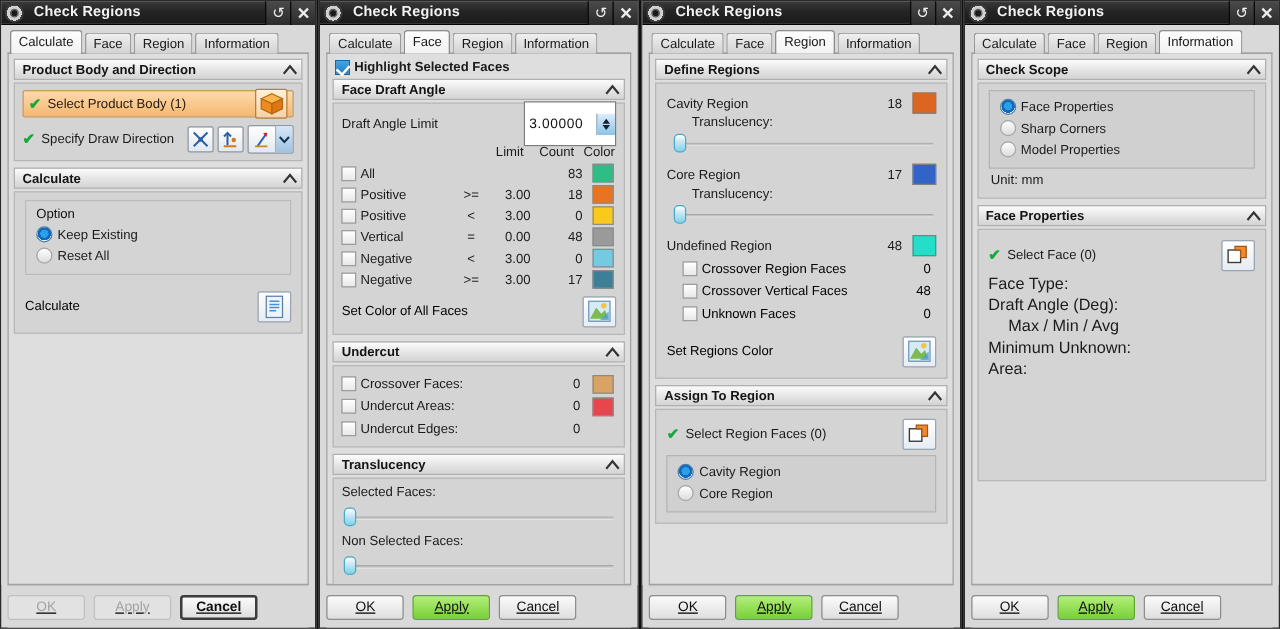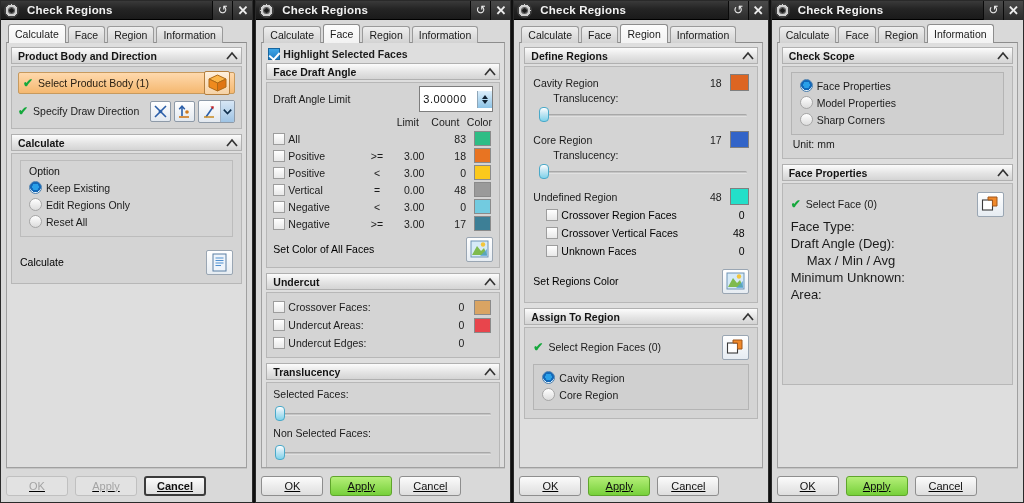--- a/index.html
+++ b/index.html
@@ -318,21 +318,21 @@
   .btn.apply {
     background: linear-gradient(180deg,#b4ef78,#77d03a);
     border-color:#5fa52c;
   }
   .btn.focus { border:2px solid #3c3c3c; font-weight:bold; }
   .btn.disabled { color:#a4a4a4; border-color:#c0c0c0; background:#e2e2e2; }
 
   
   .numfield {
     display:flex; align-items:center;
-    height:26px;
+    height:36px;
     border:1px solid #7d7d7d;
     background:#fff;
     width: 74px;
   }
   .numfield .val {
     flex:1 1 auto; font-size:11px; color:#111; padding-left:3px;
     font-family:"Liberation Sans", sans-serif; letter-spacing:.5px;
     overflow:hidden; white-space:nowrap;
   }
   .spin {
@@ -440,24 +440,20 @@
               </svg>
           </span>
         </div>
 
         <div class="groupbody" style="padding:6px 8px 8px 8px;">
           <div class="innerbox" style="margin-top:0;background:#d4d4d4;border-color:#bcbcbc;">
             <div style="font-size:10.5px;font-weight:normal;color:#111;margin-bottom:2px;">Option</div>
             <div class="radioline">
               <span class="radio on"></span>
               <span>Keep Existing</span>
-            </div>
-            <div class="radioline">
-              <span class="radio"></span>
-              <span>Edit Regions Only</span>
             </div>
             <div class="radioline">
               <span class="radio"></span>
               <span>Reset All</span>
             </div>
           </div>
 
           <div class="setcolor-row" style="margin-top:12px;">
             <span>Calculate</span>
             <span class="spacer"></span>
@@ -860,25 +856,25 @@
         </div>
 
         <div class="groupbody" style="padding:5px 8px 4px 8px;">
           <div class="innerbox" style="margin-top:0;">
             <div class="radioline">
               <span class="radio on"></span>
               <span>Face Properties</span>
             </div>
             <div class="radioline">
               <span class="radio"></span>
-              <span>Model Properties</span>
+              <span>Sharp Corners</span>
             </div>
             <div class="radioline">
               <span class="radio"></span>
-              <span>Sharp Corners</span>
+              <span>Model Properties</span>
             </div>
           </div>
           <div class="unitline">Unit: mm</div>
         </div>
 
         <div class="grouphdr">
           <span class="ghlabel">Face Properties</span>
           <span class="chev">
             <svg width="12" height="10" viewBox="0 0 12 10">
                 <path d="M1 8 L6 2 L11 8" stroke="#333" stroke-width="1.7" fill="none"></path>

